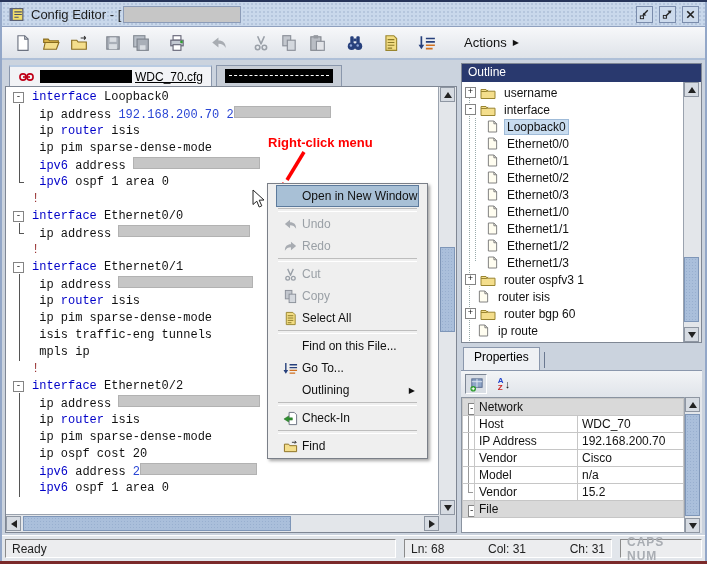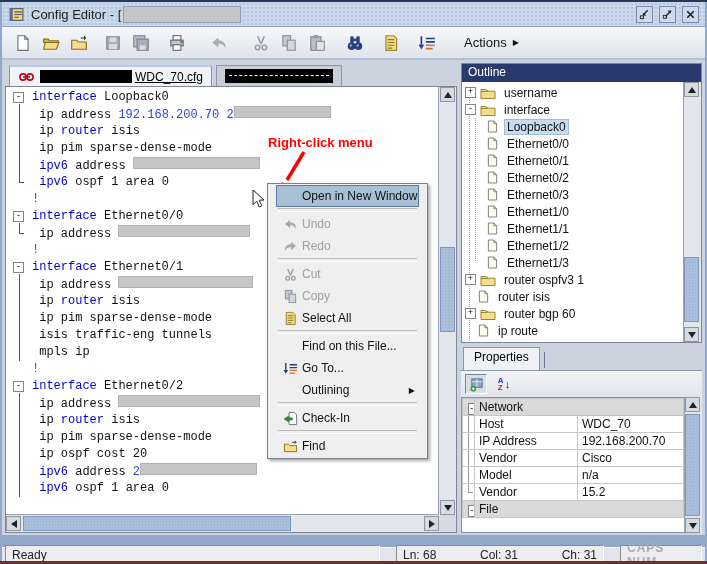--- a/index.html
+++ b/index.html
@@ -143,22 +143,22 @@
   .mi-label{white-space:nowrap;}
   .mi-sub{margin-left:auto;font-size:8px;color:#111;}
   .menu-sep{height:2px;border-top:1px solid #BDBDBD;border-bottom:1px solid #fff;margin:1px 2px;}
 
   
   .annotation-label{position:absolute;left:268px;top:135px;color:#FF0000;font-weight:bold;font-size:13px;z-index:25;}
   .annotation-arrow{position:absolute;left:274px;top:150px;z-index:25;}
   .mouse-cursor{position:absolute;left:252px;top:189px;z-index:40;}
 
   
-  .statusbar{position:absolute;left:2px;right:2px;bottom:3px;height:14px;background:#E2E6EB;
-    border-top:1px solid #fff;display:flex;align-items:center;padding:0 3px;box-sizing:border-box;gap:16px;}
+  .statusbar{position:absolute;left:2px;right:2px;bottom:3px;height:26px;background:#E2E6EB;
+    border-top:1px solid #fff;display:flex;align-items:center;padding:0 3px;box-sizing:border-box;gap:8px;}
   .status-cell{height:19px;background:#ECEDEF;border:1px solid;border-color:#8A8A8A #FFF #FFF #8A8A8A;
     font-size:12px;color:#222;display:flex;align-items:center;padding:0 6px;box-sizing:border-box;}
   .status-ready{flex:1;}
   .status-pos{width:208px;justify-content:space-between;}
   .status-locks{width:82px;color:#A9ADB3;font-weight:bold;justify-content:center;letter-spacing:1px;}
 </style>
 </head>
 <body>
 
 <div class="edge-top"></div>

